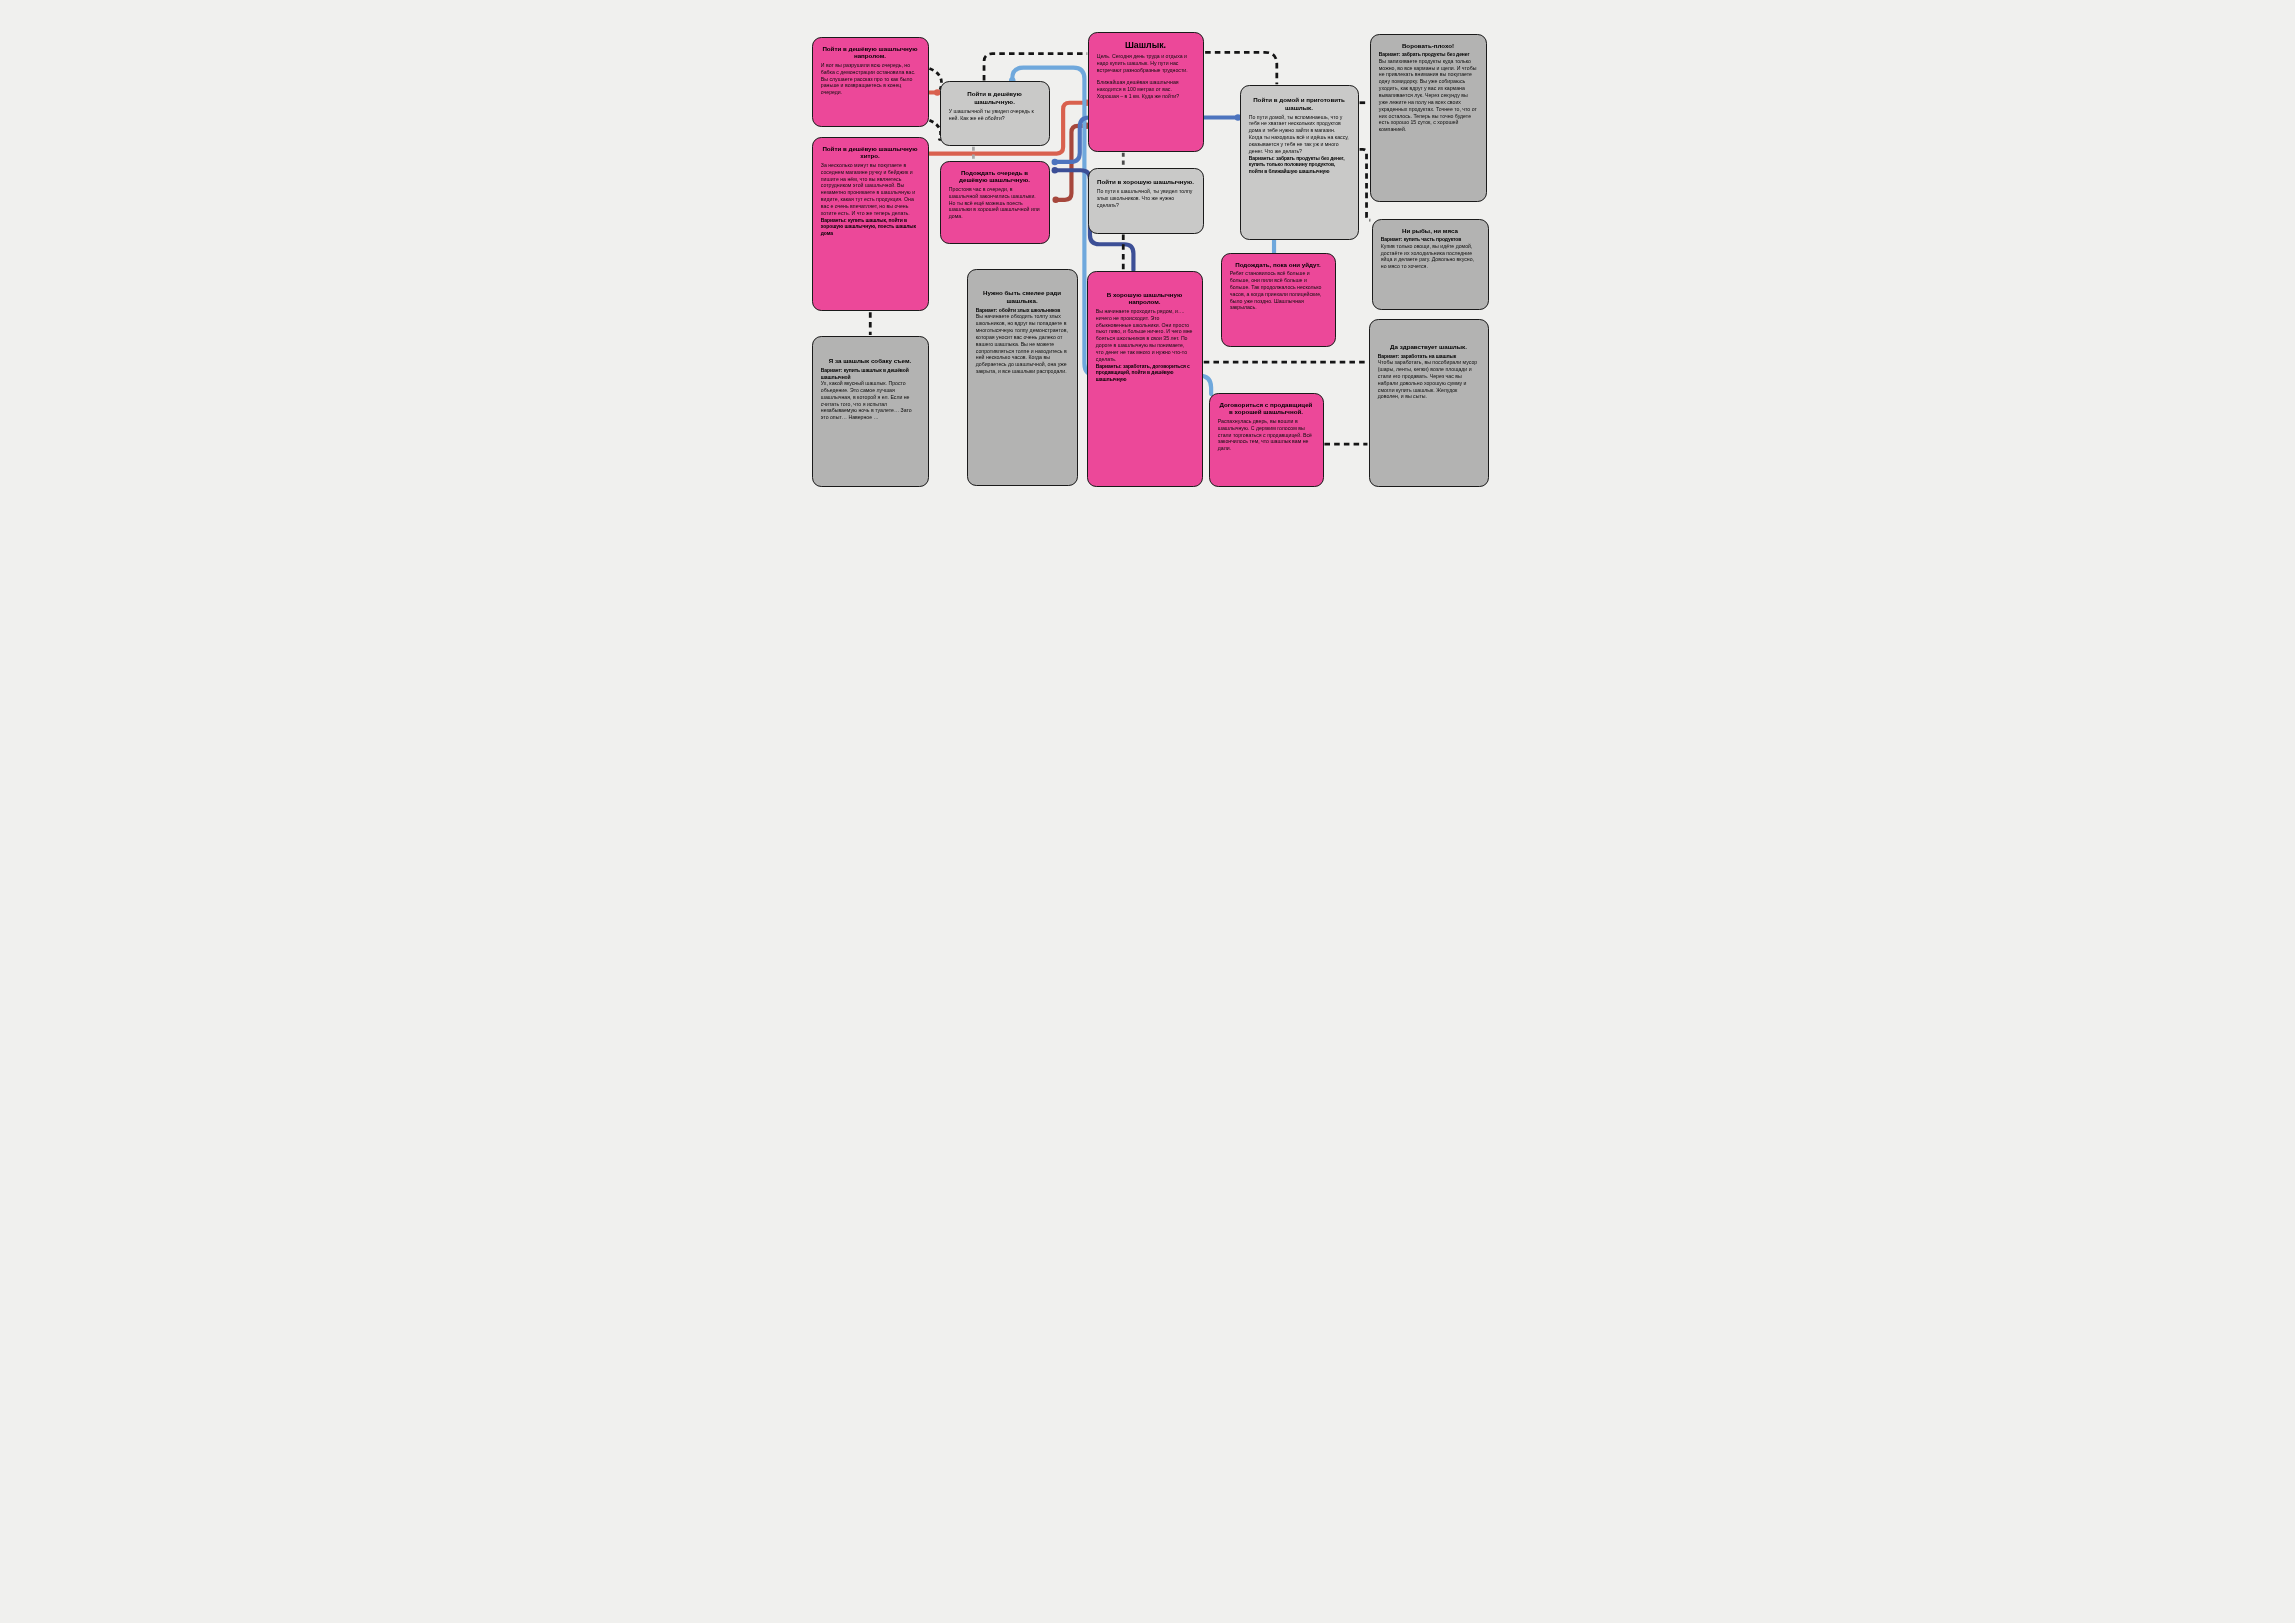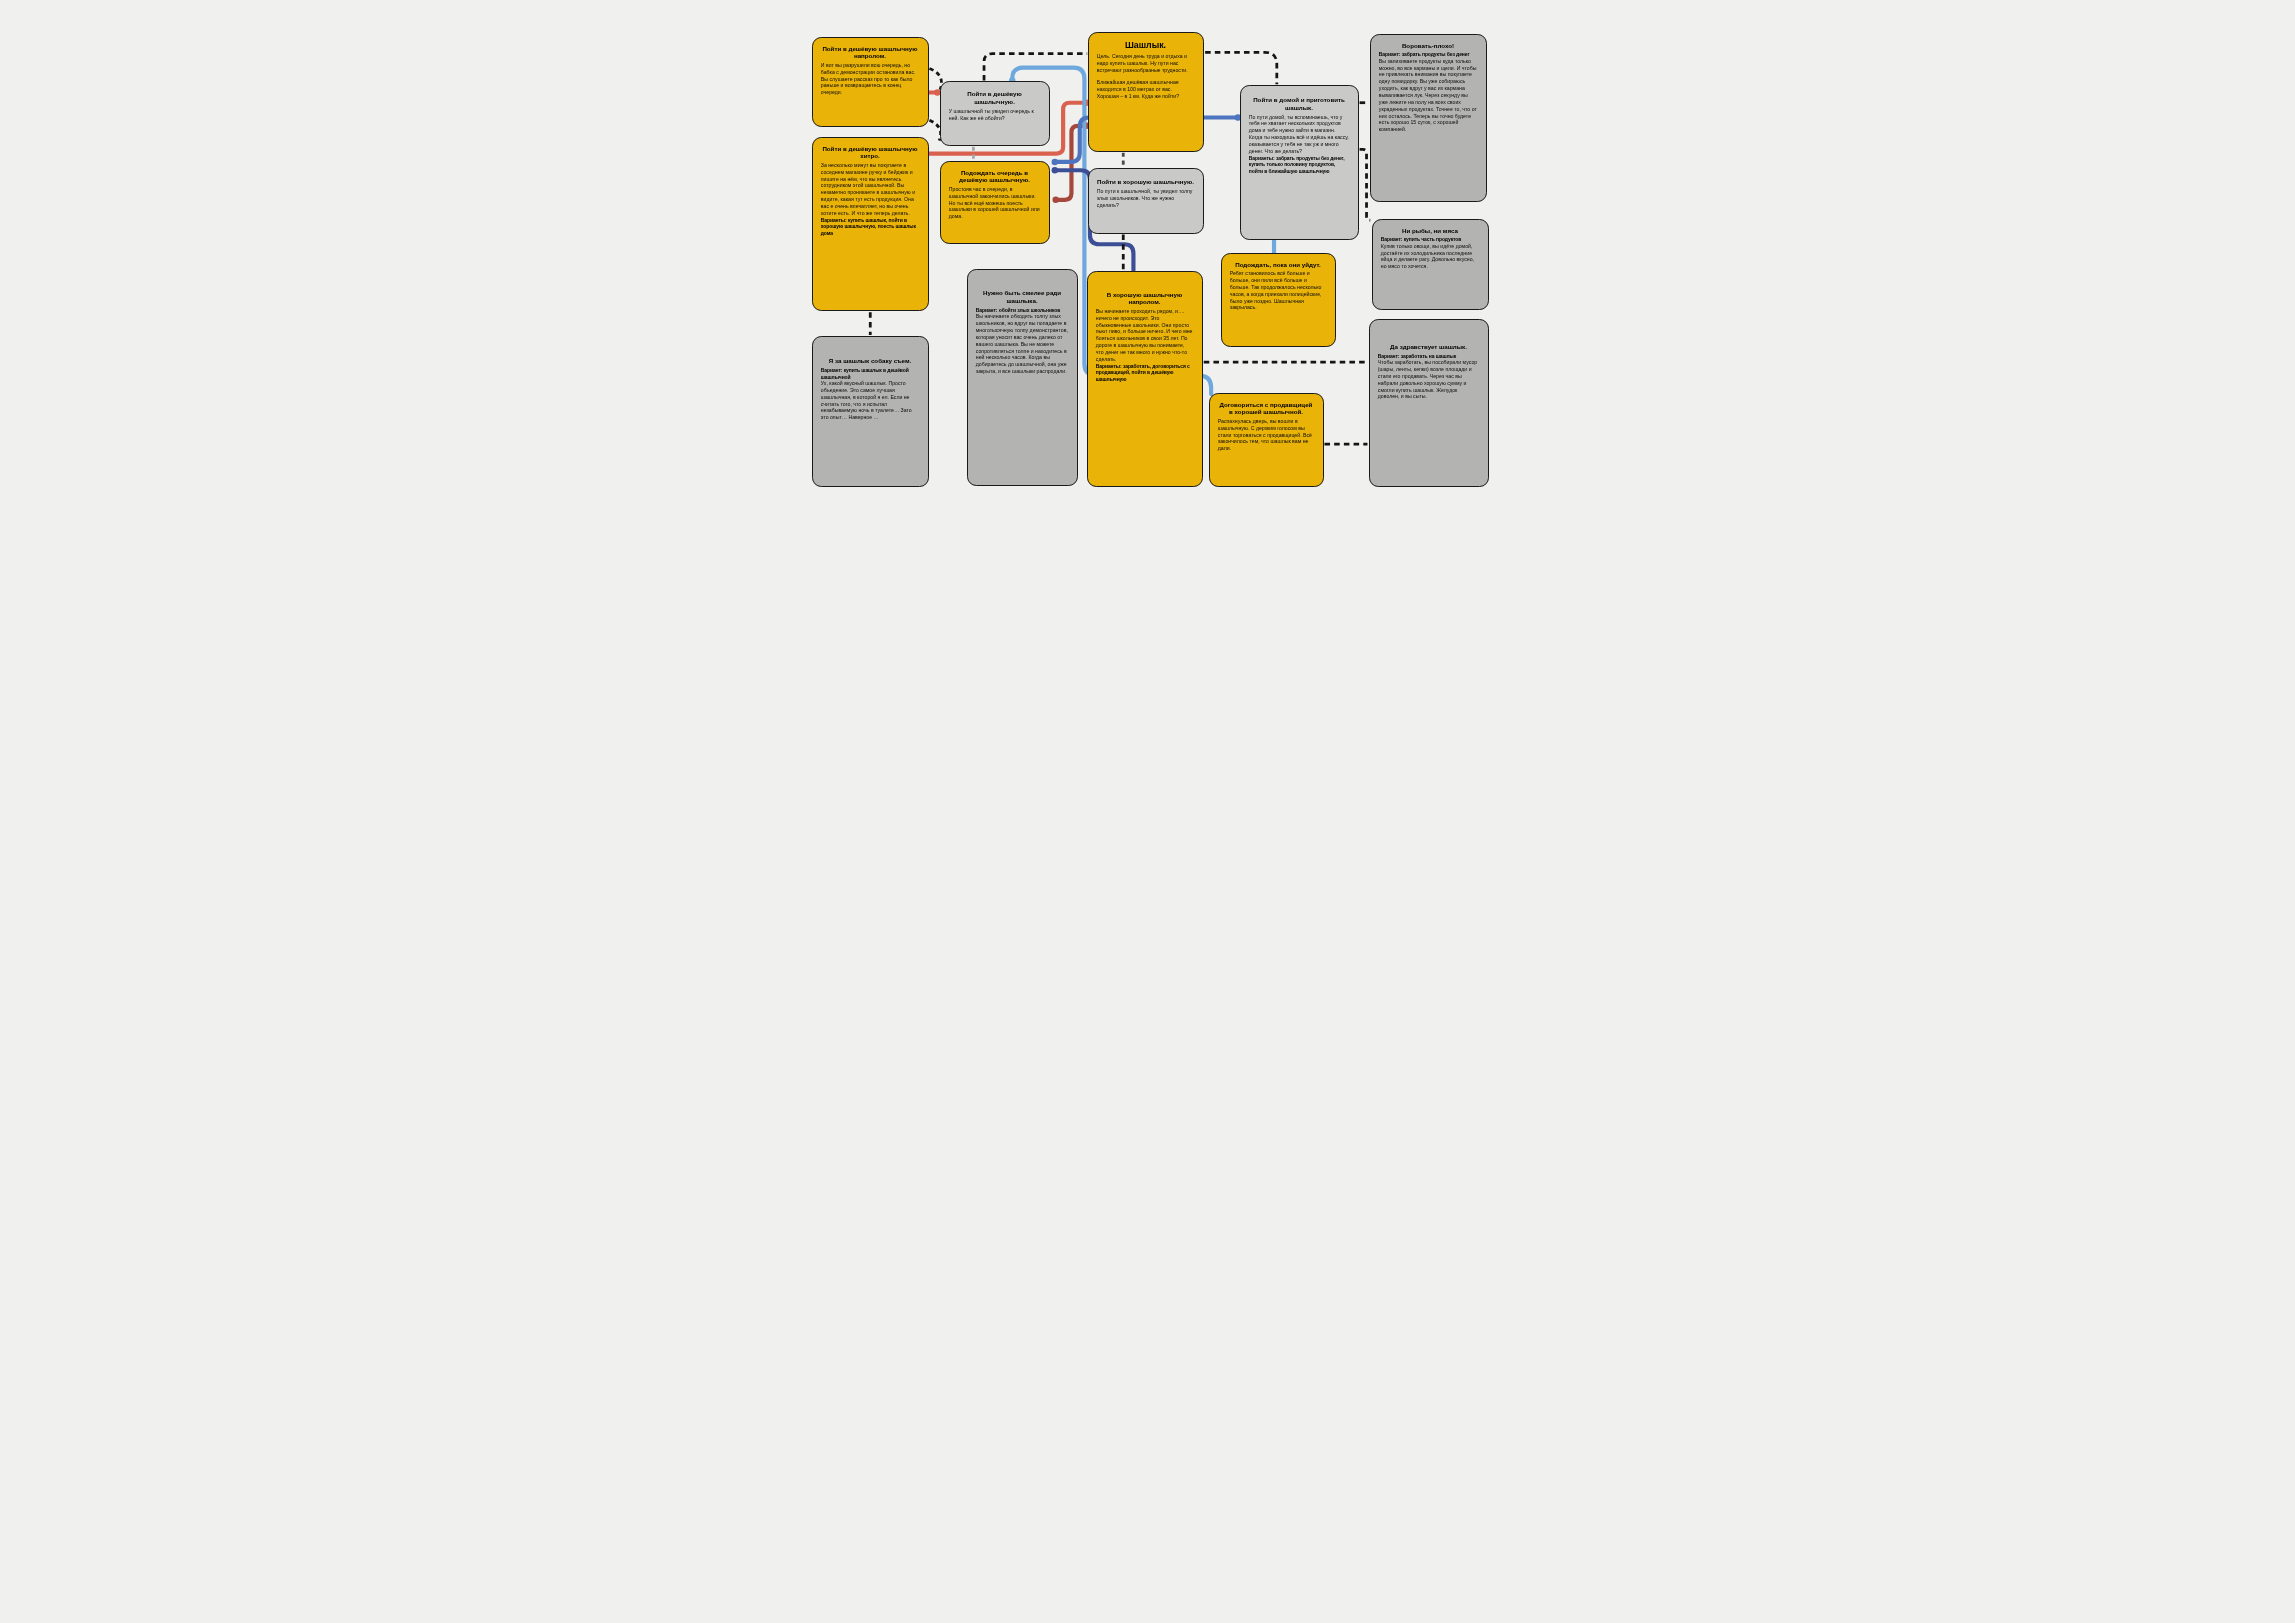--- a/index.html
+++ b/index.html
@@ -1,20 +1,20 @@
 <!DOCTYPE html>
 <html style="font-size:7.4px"><head>
 <meta charset="utf-8">
 <style>
   html,body{margin:0;padding:0;background:#f0f0ee;font-family:"Liberation Sans","DejaVu Sans",sans-serif;}
   .canvas{position:relative;width:734px;height:519px;margin:0 auto;background:#f0f0ee;overflow:hidden;}
   .lines{position:absolute;left:0;top:0;width:734px;height:519px;}
   .node{position:absolute;box-sizing:border-box;border:1.2px solid #1a1a1a;border-radius:9.3px;
         padding:6.5px 8.3px;display:flex;flex-direction:column;}
-  .node.light{background:#eab308;}
+  .node.light{background:#ec4899;}
   .node.medium{background:#c9c9c8;}
   .node.dark{background:#b3b3b2;}
   .title{font-weight:bold;font-size:6.2px;line-height:1.25;text-align:center;color:#000;margin-bottom:1.9px;}
   .big .title{font-size:8.8px;margin-bottom:2.8px;}
   .body{font-size:5.2px;line-height:1.32;color:#0d0d0d;text-align:left;}
   .body2{margin-top:5.6px;}
   .variant{font-size:5px;font-weight:bold;line-height:1.3;color:#000;letter-spacing:-0.1px;text-align:left;}
   .title:empty,.body:empty,.variant:empty{display:none;}
   
   .b1{left:31px;top:37px;width:117px;height:90px;}

